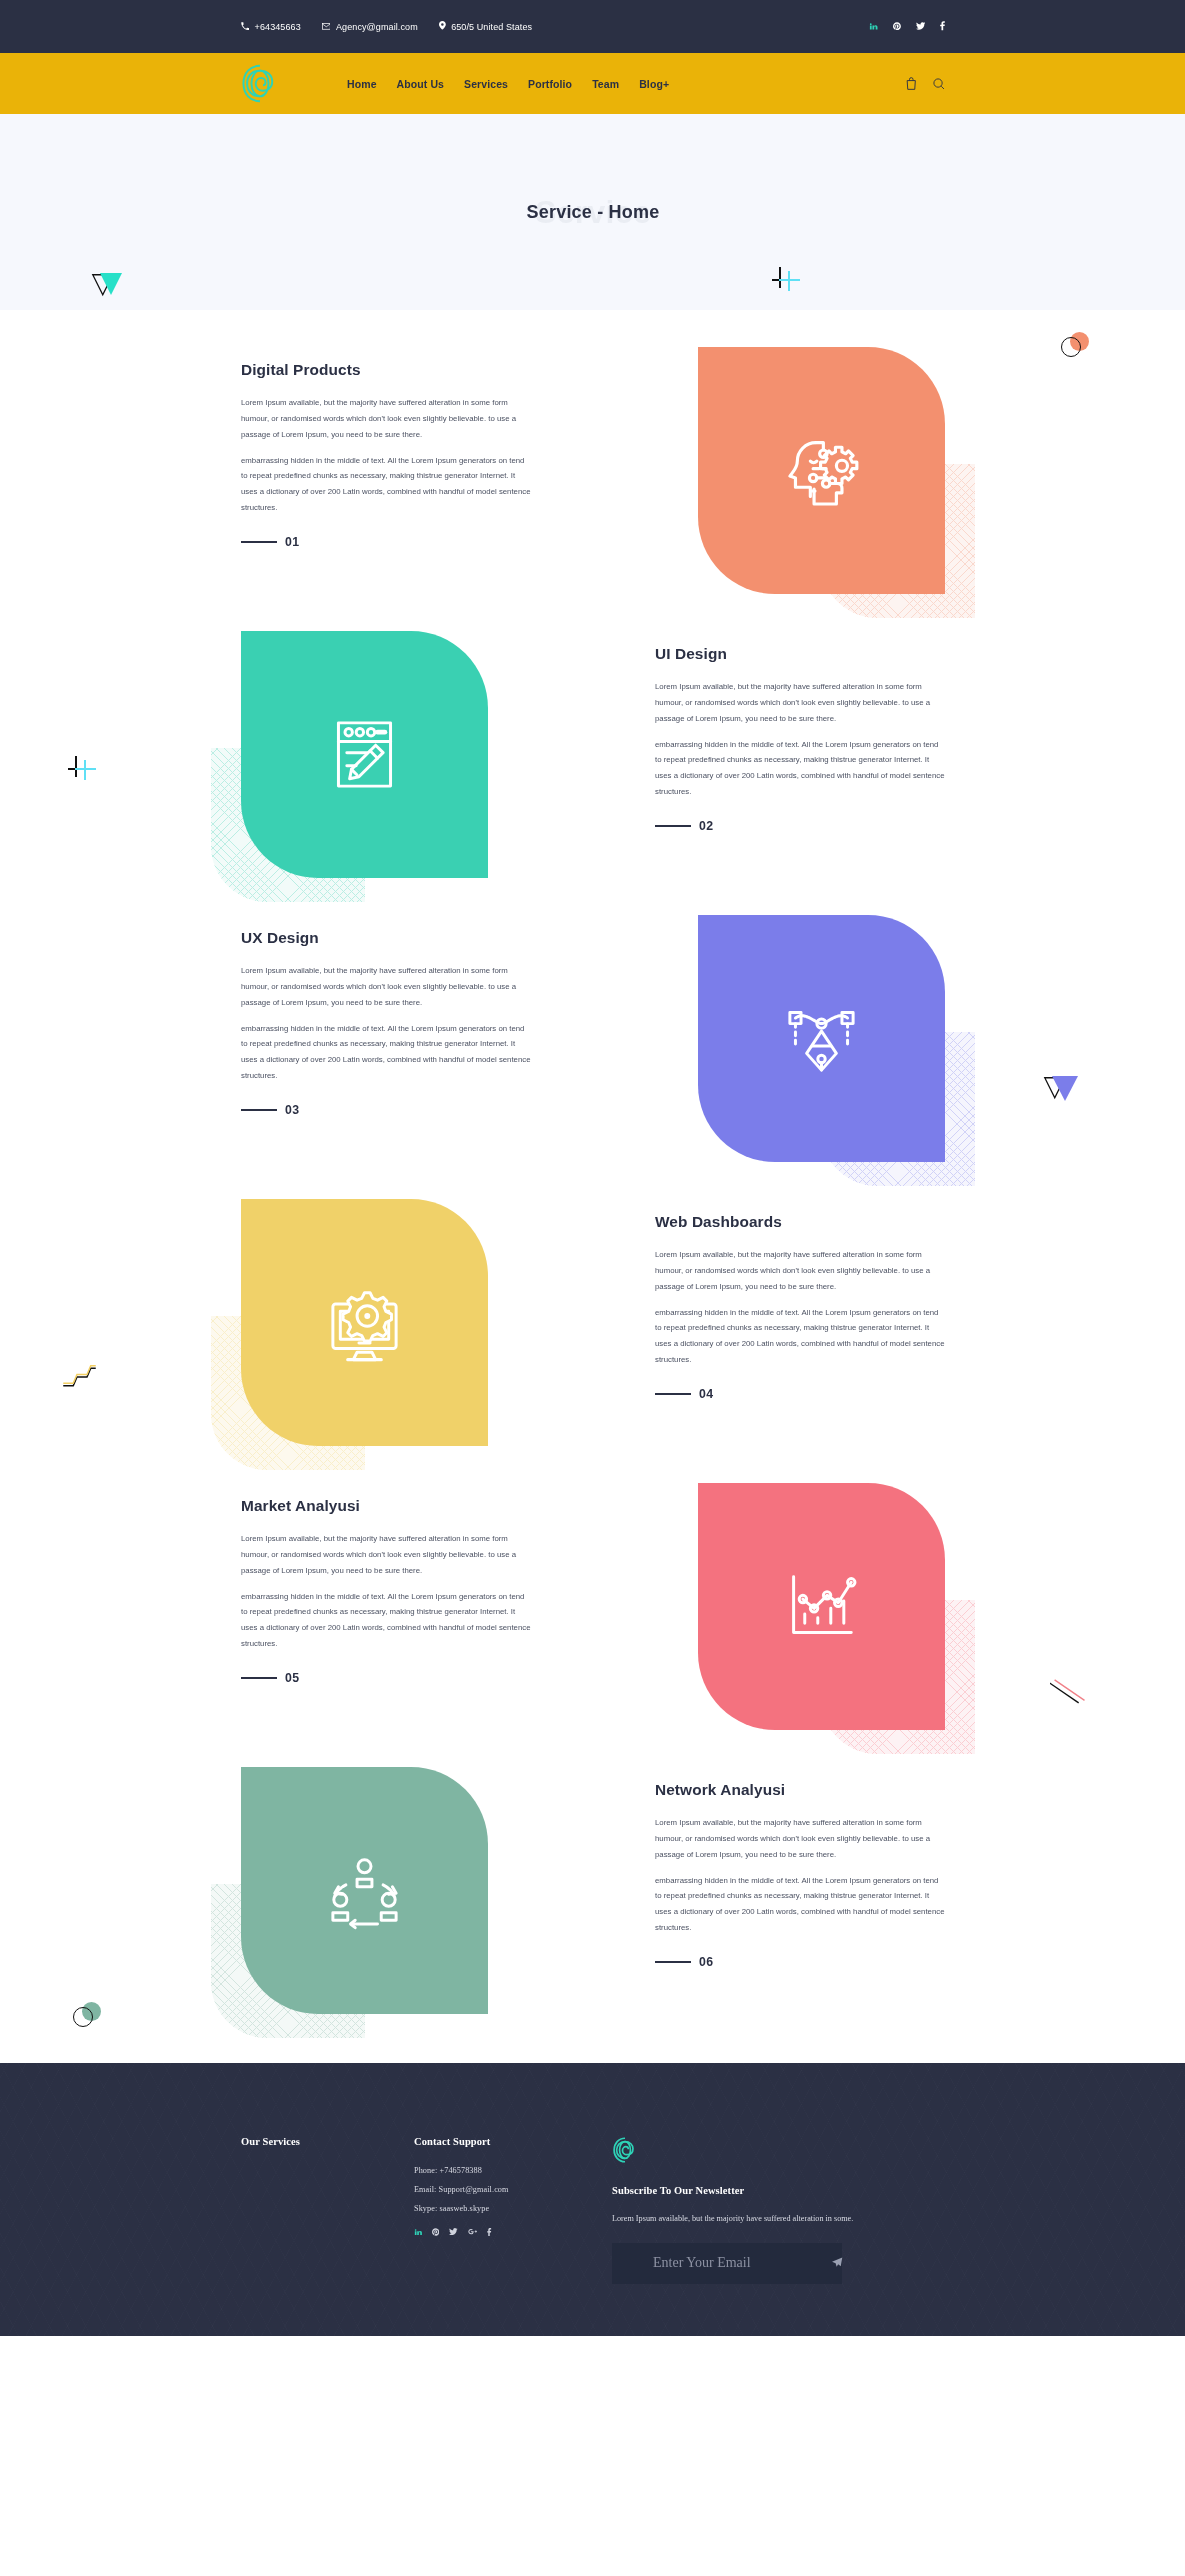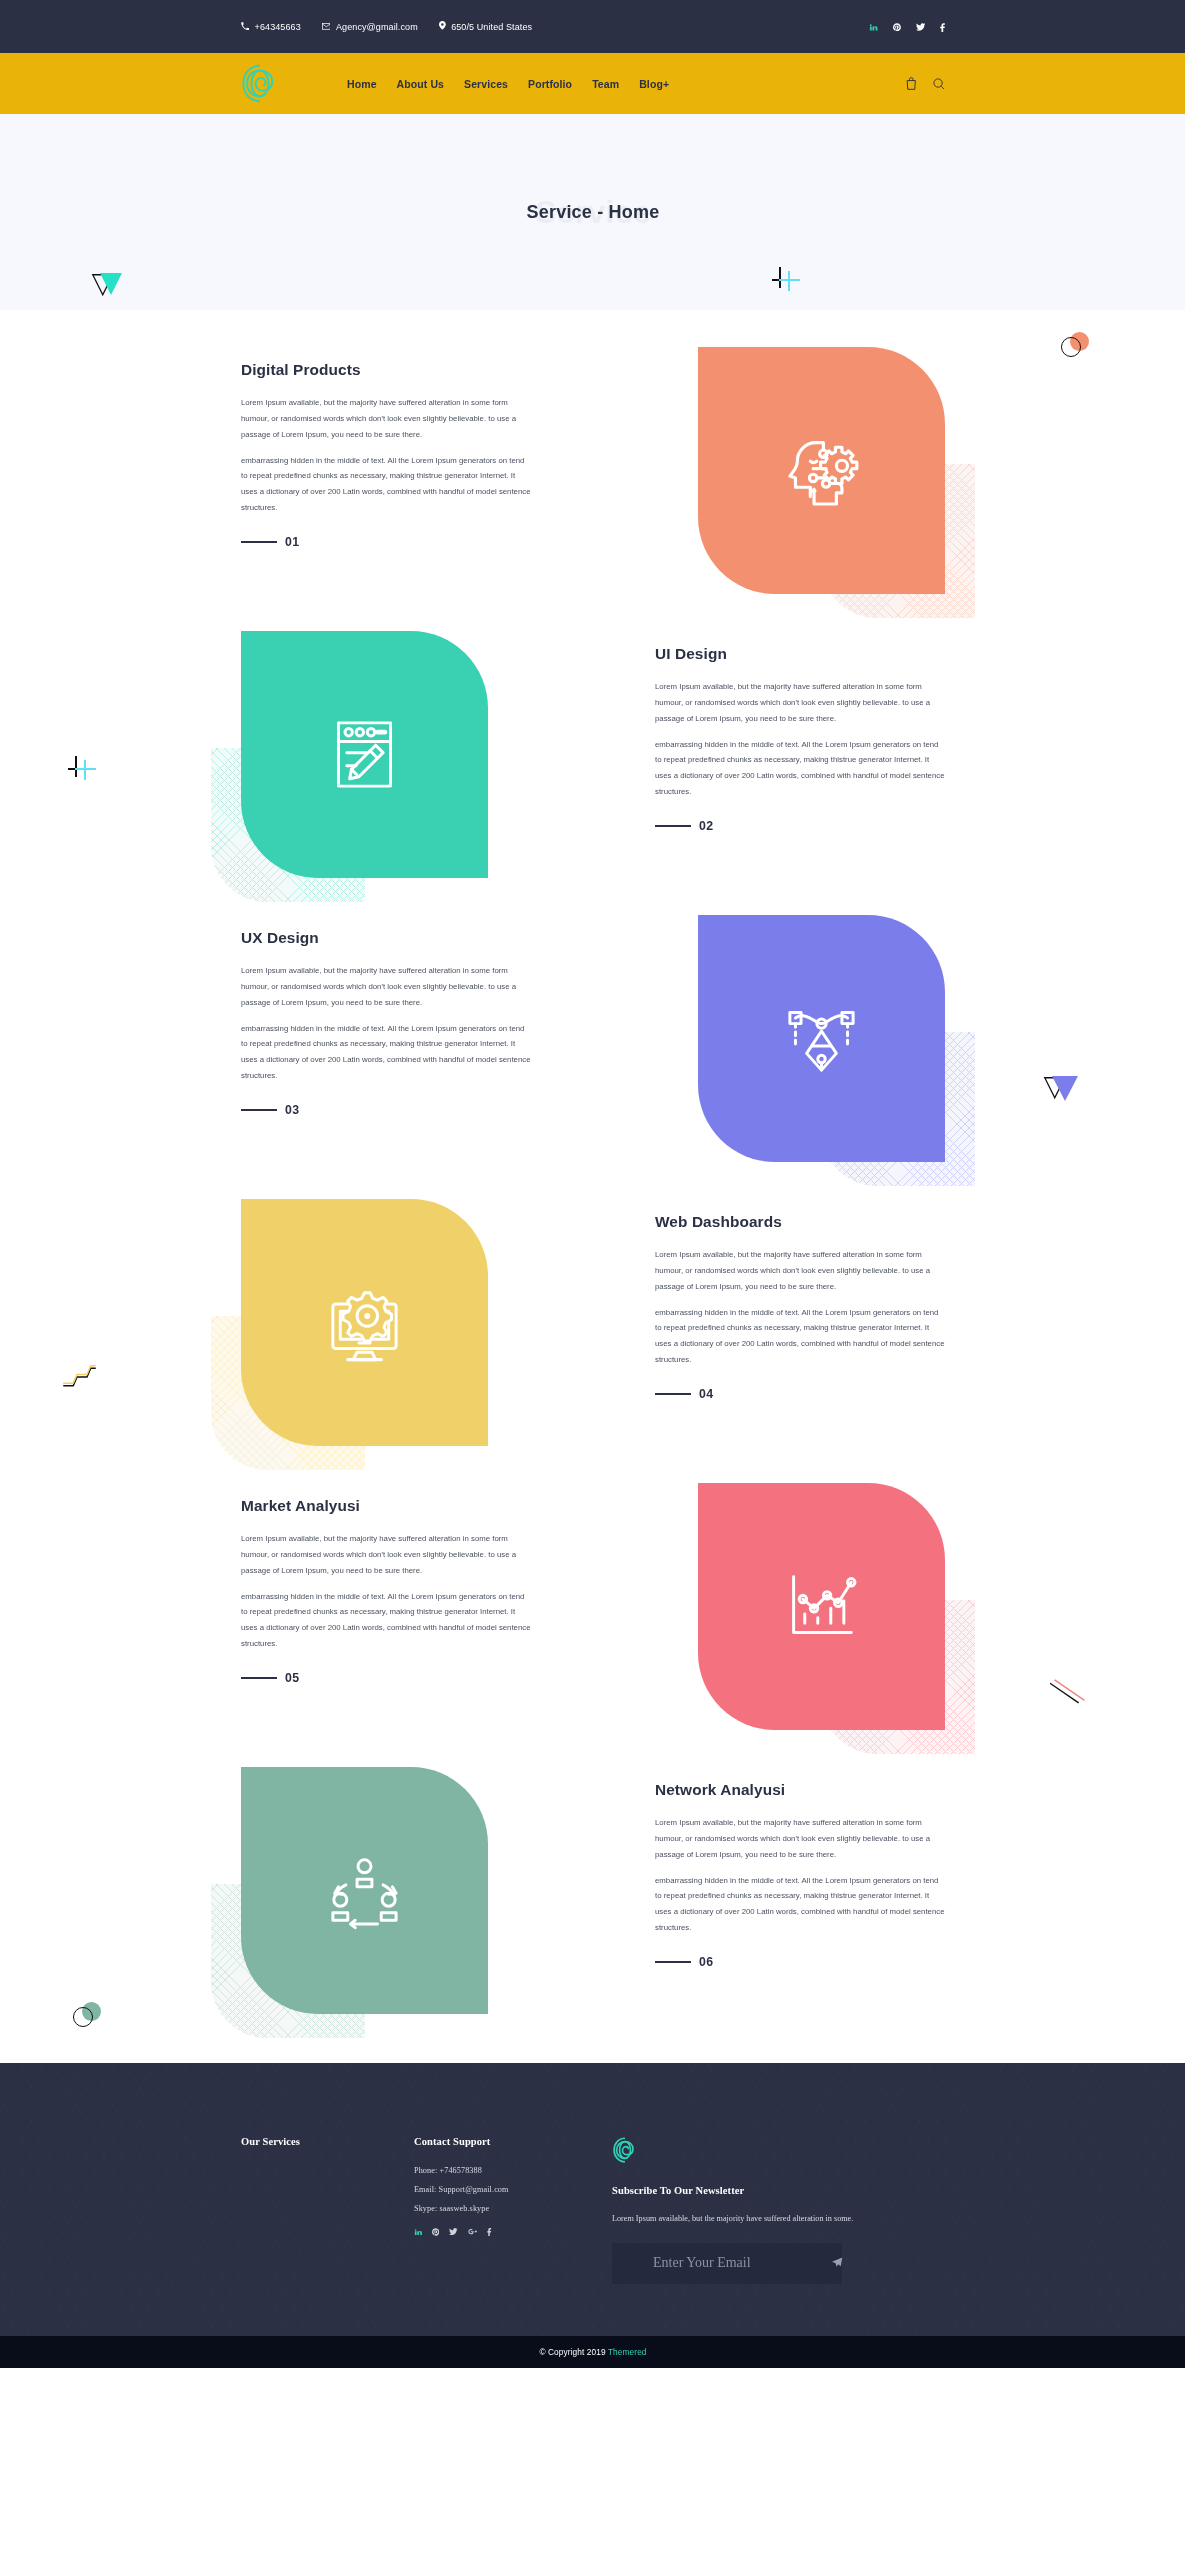--- a/index.html
+++ b/index.html
@@ -12,21 +12,21 @@
     -webkit-font-smoothing:antialiased;
   }
   .wrap { width:1186px; margin:0 auto; position:relative; overflow:hidden; }
   .container { width:704px; margin:0 auto; position:relative; }
 
   
   .topbar {
     background:#2b3044; height:53px;
     display:flex; align-items:center;
   }
-  .topbar .container { display:flex; align-items:flex-end; }
+  .topbar .container { display:flex; align-items:flex-start; }
   .tb-left { display:flex; align-items:center; gap:21px; }
   .tb-item { display:flex; align-items:center; gap:5.6px; color:#ffffff; font-size:9px; letter-spacing:0.1px; }
   .tb-item svg { flex:none; }
   .tb-right { margin-left:auto; display:flex; align-items:center; gap:15px; }
   .tb-soc { color:#ffffff; font-size:9.3px; line-height:1; display:flex; align-items:center; }
   .tb-soc.active { color:#2ed3b7; }
   .tb-soc svg { display:block; }
 
   
   .nav { background:#eab308; height:61px; display:flex; align-items:center; }
@@ -578,20 +578,15 @@
               <svg width="12.3" height="12.3" viewBox="0 0 24 24" fill="currentColor">
                   <path d="M22 3L2 11l7 3 2 7 3-5 5 4 3-17z"></path>
                 </svg>
             </span>
           </button>
         </form>
       </div>
     </div>
   </div>
 
-  <div class="copyright">
-    <div class="txt">
-      <span>© Copyright 2019 </span><b>Themered</b>
-    </div>
-  </div>
 
 </div>
 
 
 </body></html>

